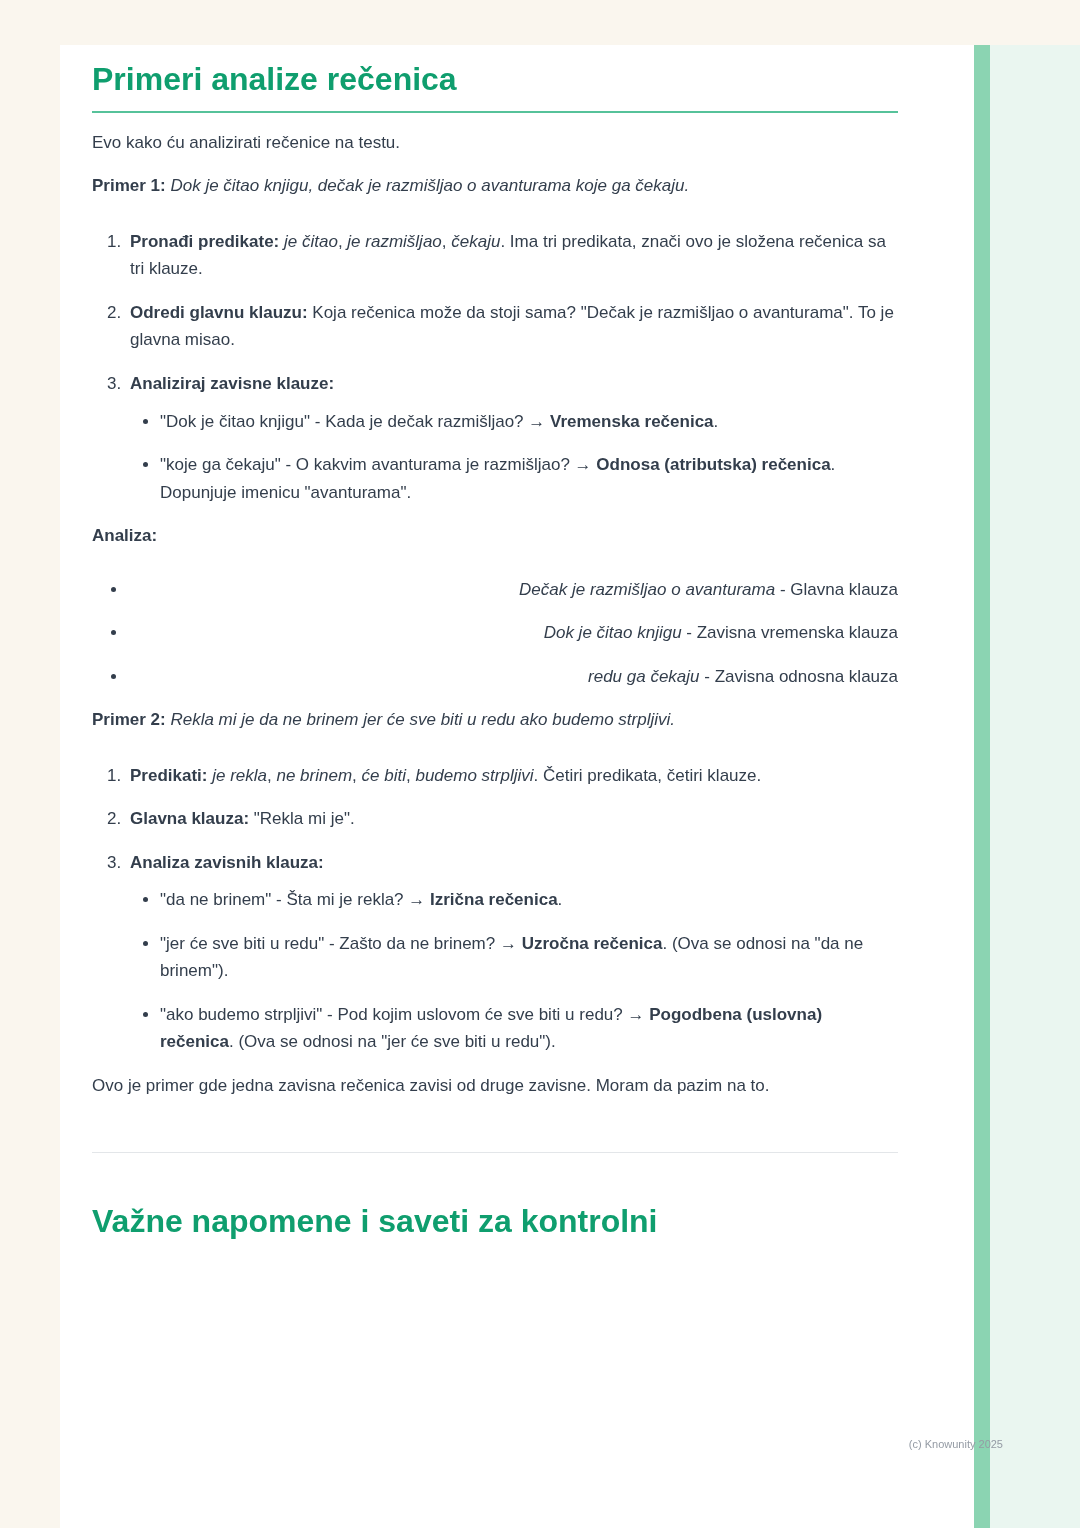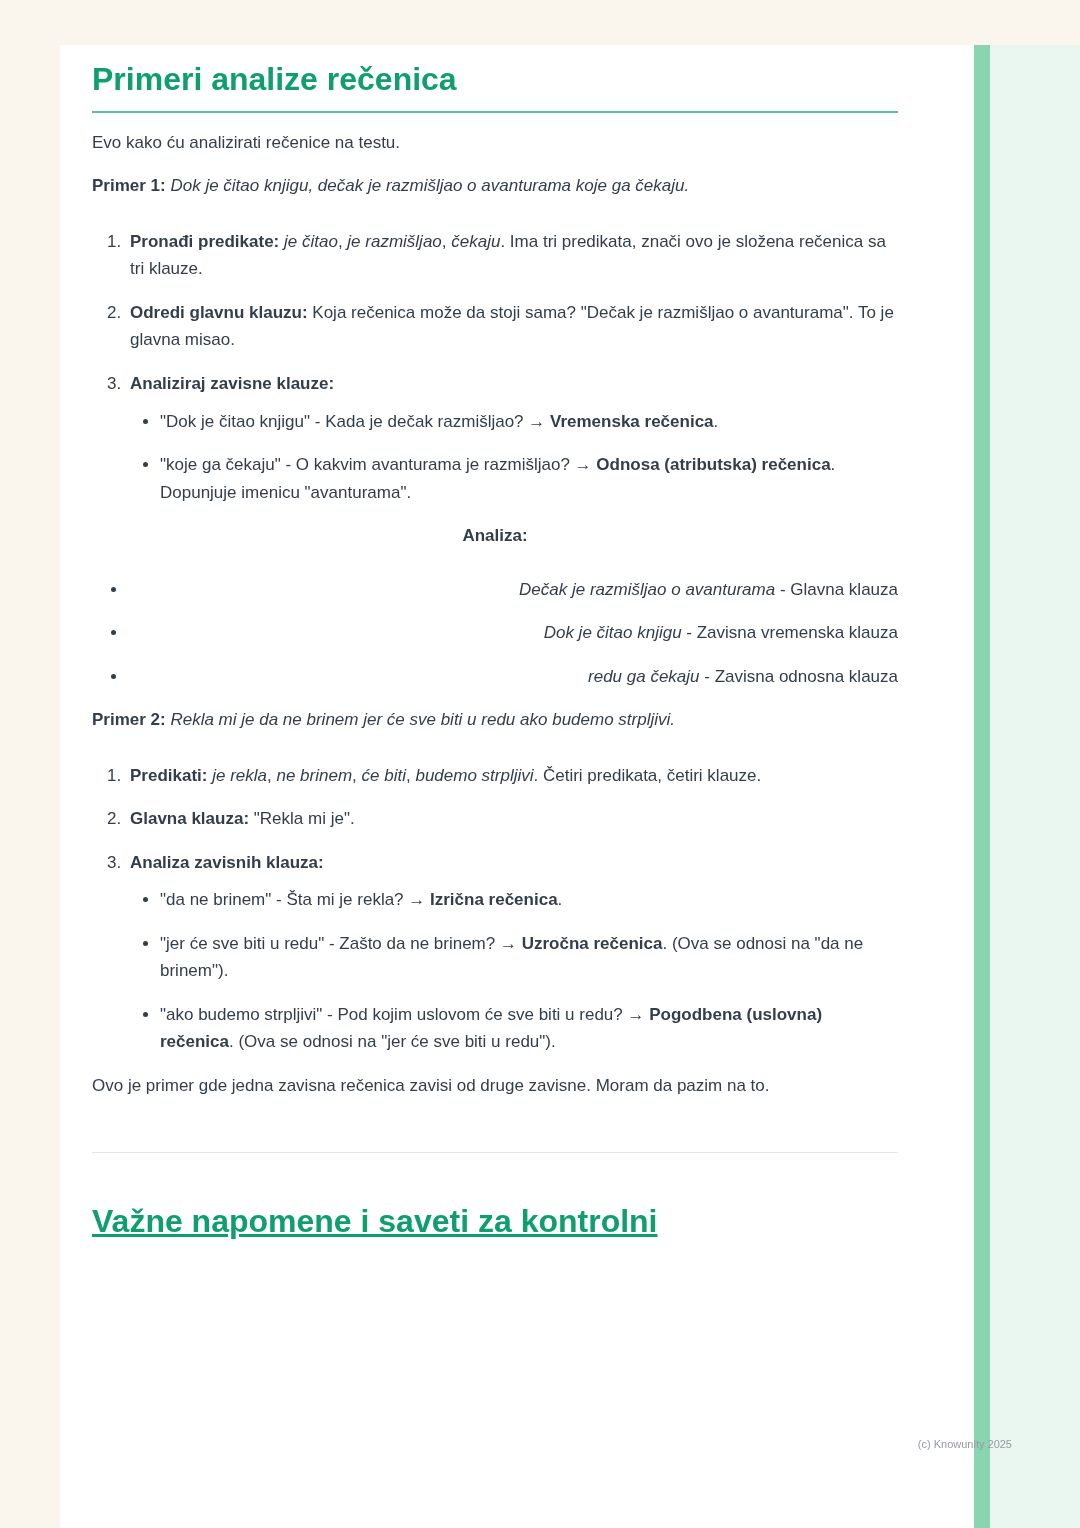--- a/index.html
+++ b/index.html
@@ -62,32 +62,32 @@
     padding-left: 30px;
   }
   ul.bullets > li { margin-bottom: 16px; }
   ul.top-bullets {
     list-style: disc;
     margin: 26px 0 0 0;
     padding-left: 36px;
     text-align: right;
   }
   ul.top-bullets > li { margin-bottom: 16px; }
-  .b { font-weight: 700; text-align: center; }
+  .b { font-weight: 700; }
   .i { font-style: italic; }
   .divider {
     border: none;
     border-top: 1px solid #e3e6e9;
     margin: 52px 0 0 0;
   }
-  .second-title { margin-top: 50px; text-decoration: underline; }
+  .second-title { margin-top: 50px; }
   .watermark {
     position: absolute;
     top: 1438px;
-    right: 68px;
+    right: 77px;
     font-size: 11px;
     color: #949ba4;
   }
 </style>
 </head>
 <body>
 
 <div class="sheet">
   <div class="content">
 

